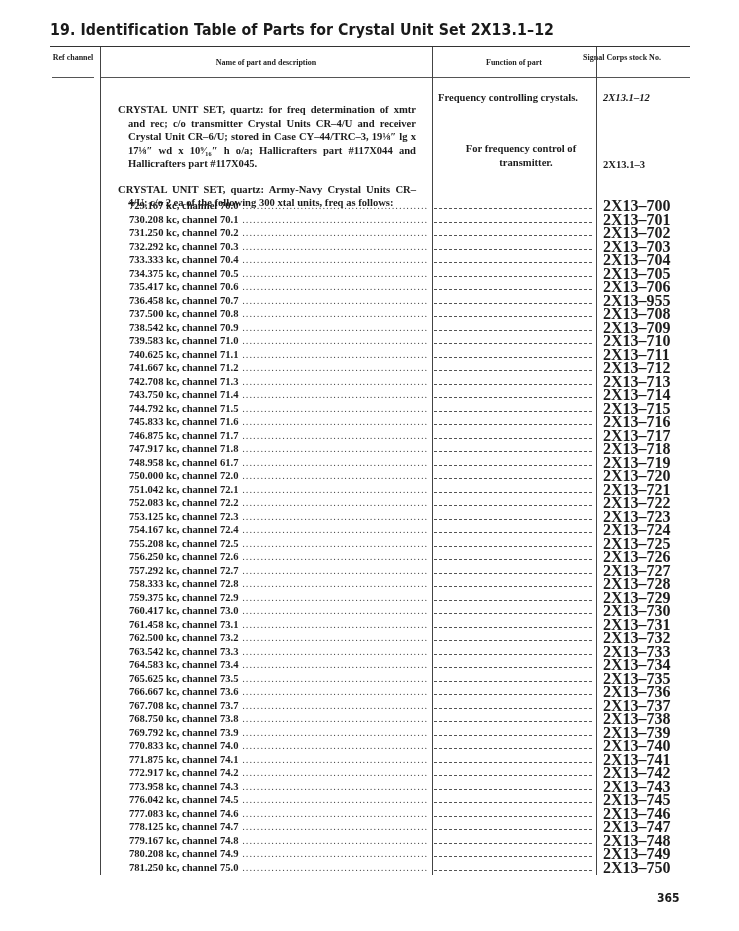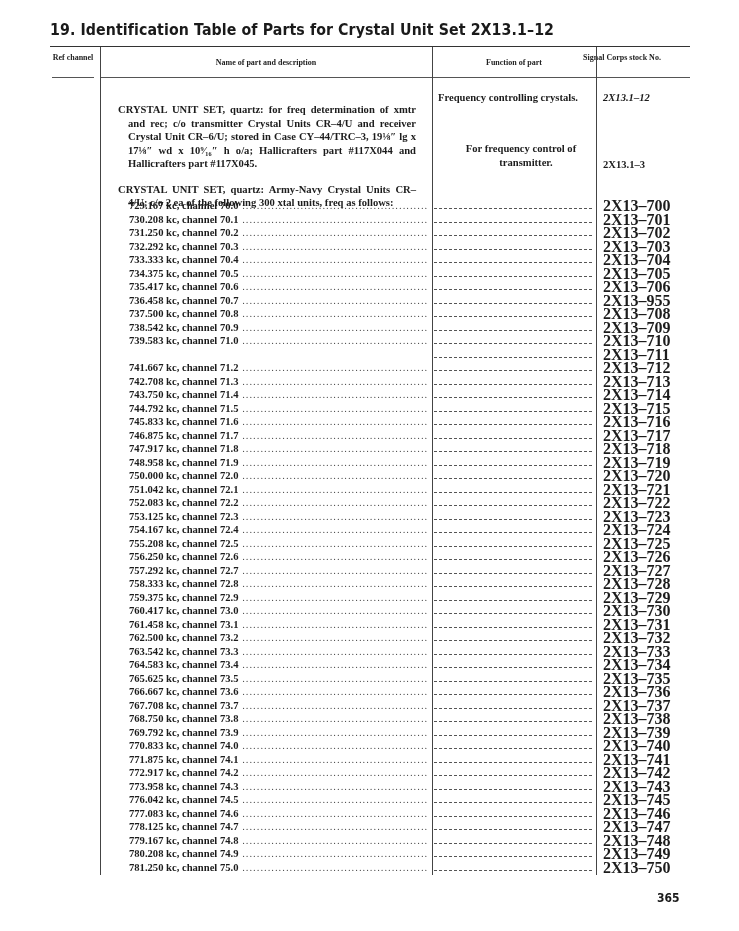--- a/index.html
+++ b/index.html
@@ -107,20 +107,21 @@
       <span class="nm">738.542 kc, channel 70.9</span>
       <span class="fn"></span>
       <span class="sk">2X13–709</span>
     </div>
     <div class="row">
       <span class="nm">739.583 kc, channel 71.0</span>
       <span class="fn"></span>
       <span class="sk">2X13–710</span>
     </div>
     <div class="row">
+      <span class="nm">740.625 kc, channel 71.1</span>
       <span class="fn"></span>
       <span class="sk">2X13–711</span>
     </div>
     <div class="row">
       <span class="nm">741.667 kc, channel 71.2</span>
       <span class="fn"></span>
       <span class="sk">2X13–712</span>
     </div>
     <div class="row">
       <span class="nm">742.708 kc, channel 71.3</span>
@@ -146,21 +147,21 @@
       <span class="nm">746.875 kc, channel 71.7</span>
       <span class="fn"></span>
       <span class="sk">2X13–717</span>
     </div>
     <div class="row">
       <span class="nm">747.917 kc, channel 71.8</span>
       <span class="fn"></span>
       <span class="sk">2X13–718</span>
     </div>
     <div class="row">
-      <span class="nm">748.958 kc, channel 71.9</span>
+      <span class="nm">748.958 kc, channel 61.7</span>
       <span class="fn"></span>
       <span class="sk">2X13–719</span>
     </div>
     <div class="row">
       <span class="nm">750.000 kc, channel 72.0</span>
       <span class="fn"></span>
       <span class="sk">2X13–720</span>
     </div>
     <div class="row">
       <span class="nm">751.042 kc, channel 72.1</span>

